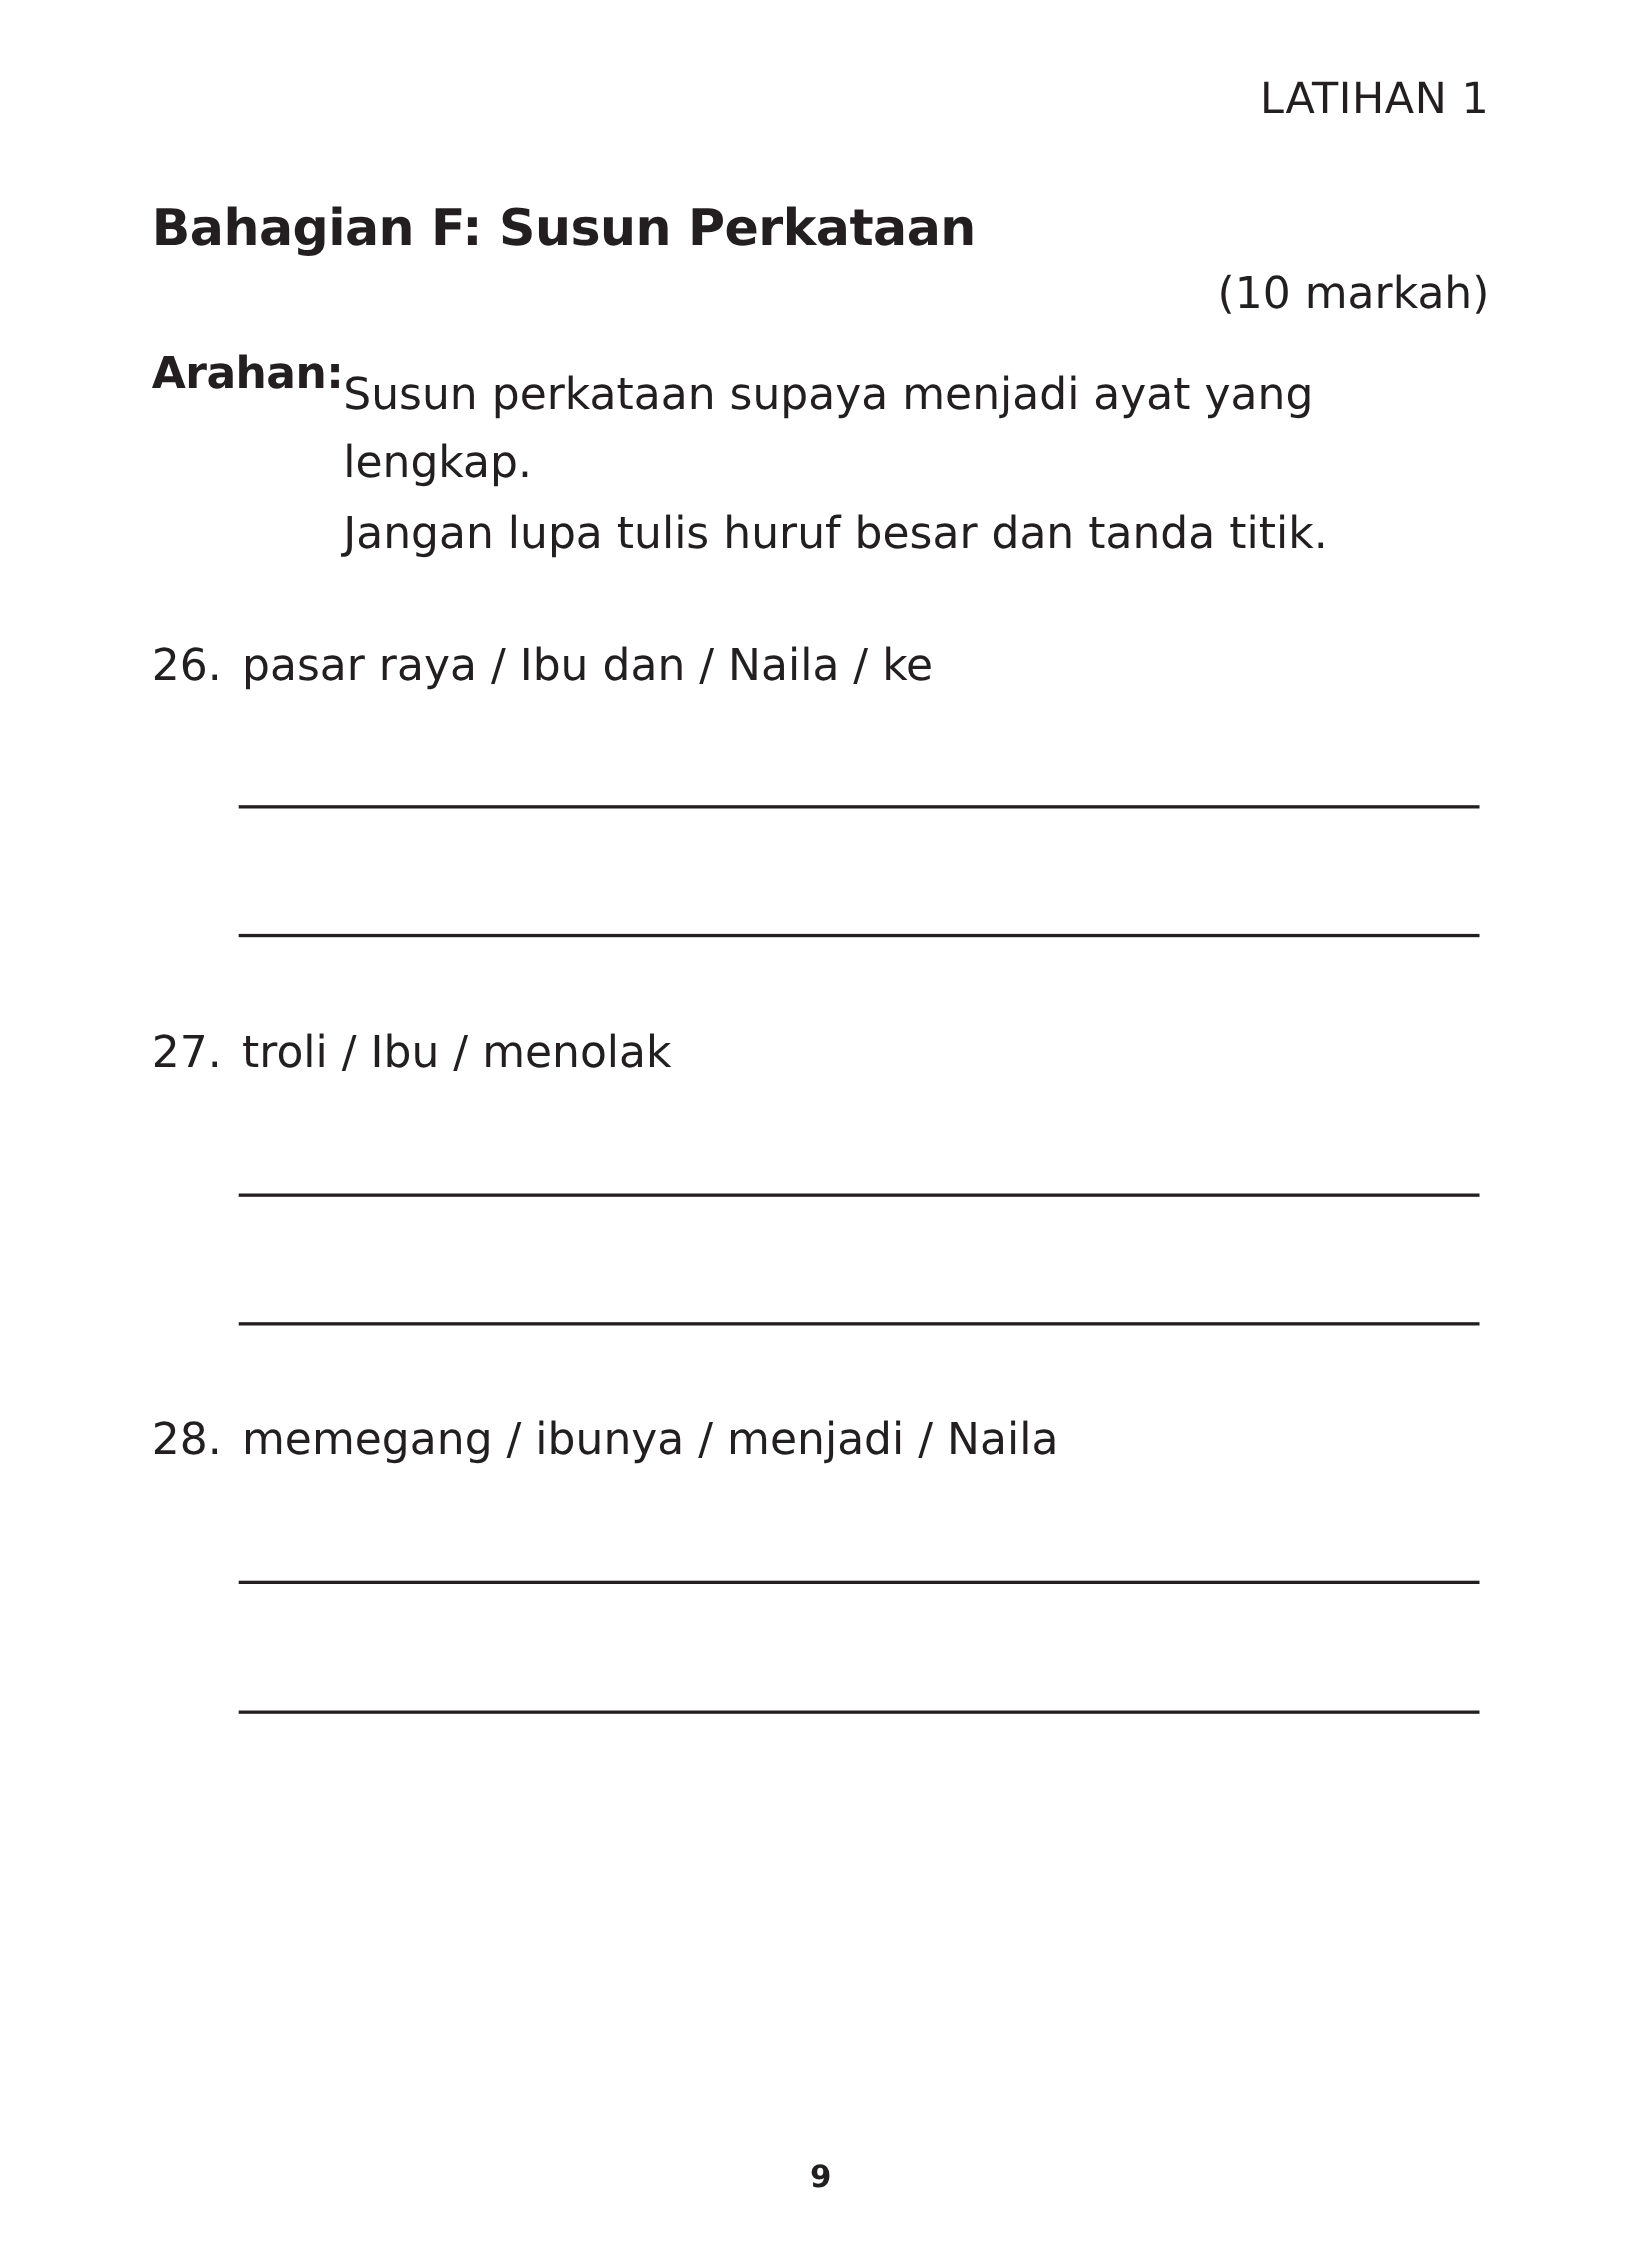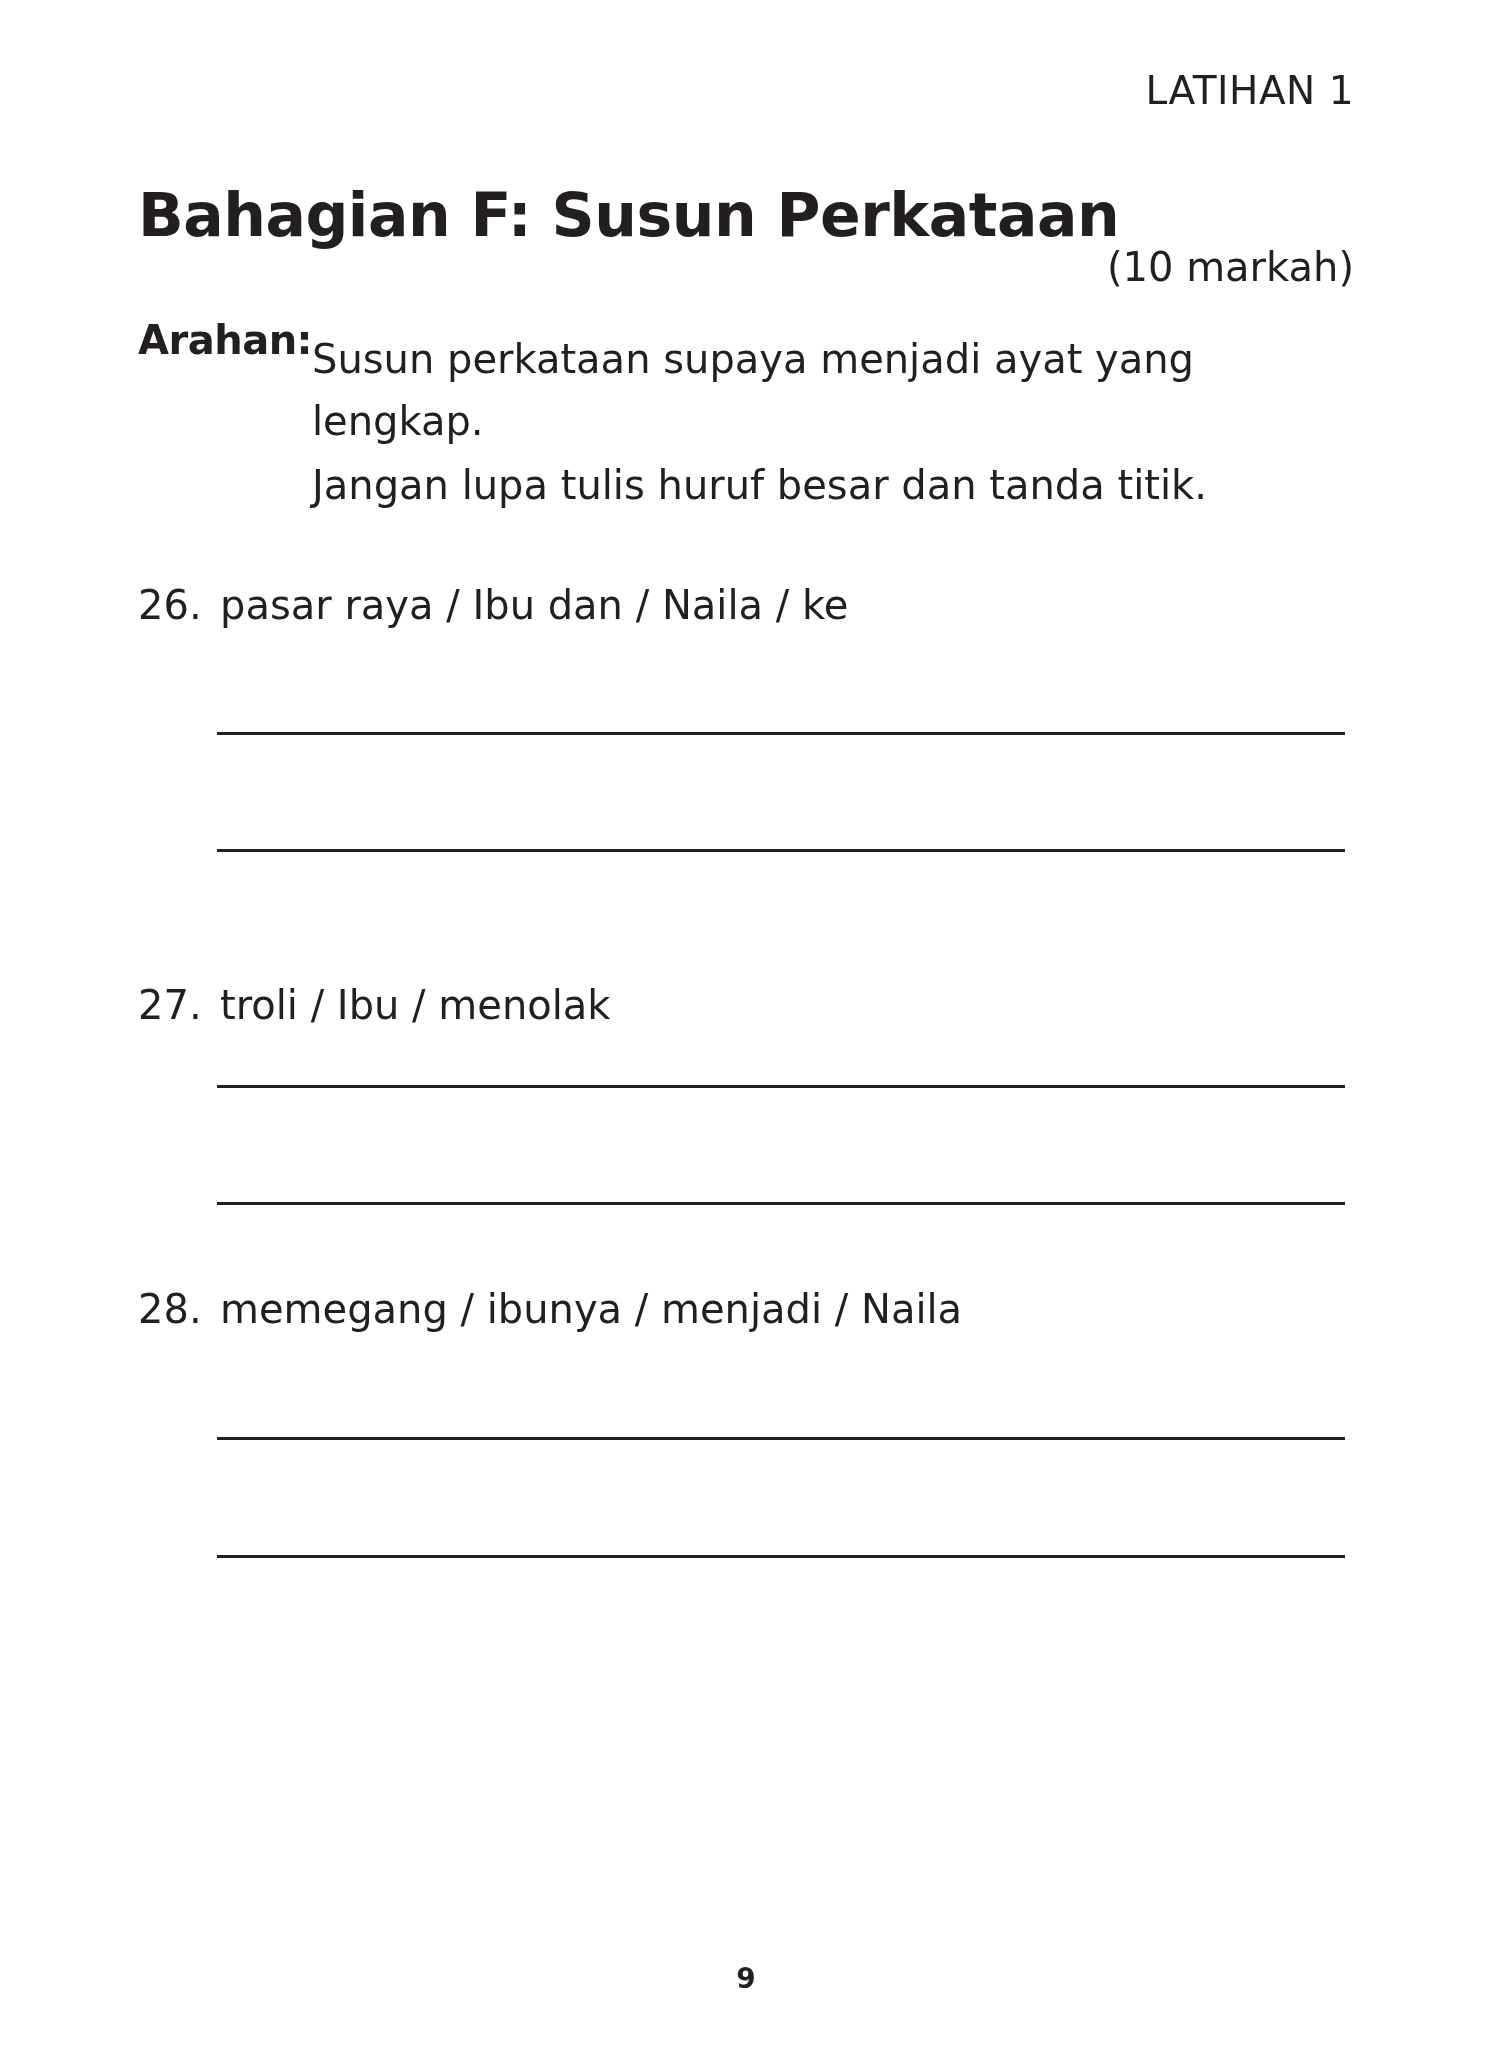--- a/index.html
+++ b/index.html
@@ -18,21 +18,21 @@
     .abs { position: absolute; }
     .header-label {
       right: 138px;
       top: 68px;
       font-size: 39px;
       letter-spacing: 0.5px;
     }
     .section-title {
       left: 138px;
       top: 180px;
-      font-size: 60px;
+      font-size: 46px;
       font-weight: bold;
       letter-spacing: -0.5px;
       text-align: right;
     }
     .marks {
       right: 138px;
       top: 244px;
       font-size: 40px;
       margin-left: 32px;
     }
@@ -83,21 +83,21 @@
 <div class="abs instr-line" style="top:336px;text-align:center;">Susun perkataan supaya menjadi ayat yang</div>
 <div class="abs instr-line" style="top:398px;">lengkap.</div>
 <div class="abs instr-line" style="top:462px;">Jangan lupa tulis huruf besar dan tanda titik.</div>
 
 <div class="abs question" style="top:582px;">
   <span class="num">26.</span><span>pasar raya / Ibu dan / Naila / ke</span>
 </div>
 <div class="abs answer-line" style="top:732px;"></div>
 <div class="abs answer-line" style="top:849px;"></div>
 
-<div class="abs question" style="top:982px;">
+<div class="abs question" style="top:934px;">
   <span class="num">27.</span><span>troli / Ibu / menolak</span>
 </div>
 <div class="abs answer-line" style="top:1085px;"></div>
 <div class="abs answer-line" style="top:1202px;"></div>
 
 <div class="abs question" style="top:1286px;">
   <span class="num">28.</span><span>memegang / ibunya / menjadi / Naila</span>
 </div>
 <div class="abs answer-line" style="top:1437px;"></div>
 <div class="abs answer-line" style="top:1555px;"></div>

